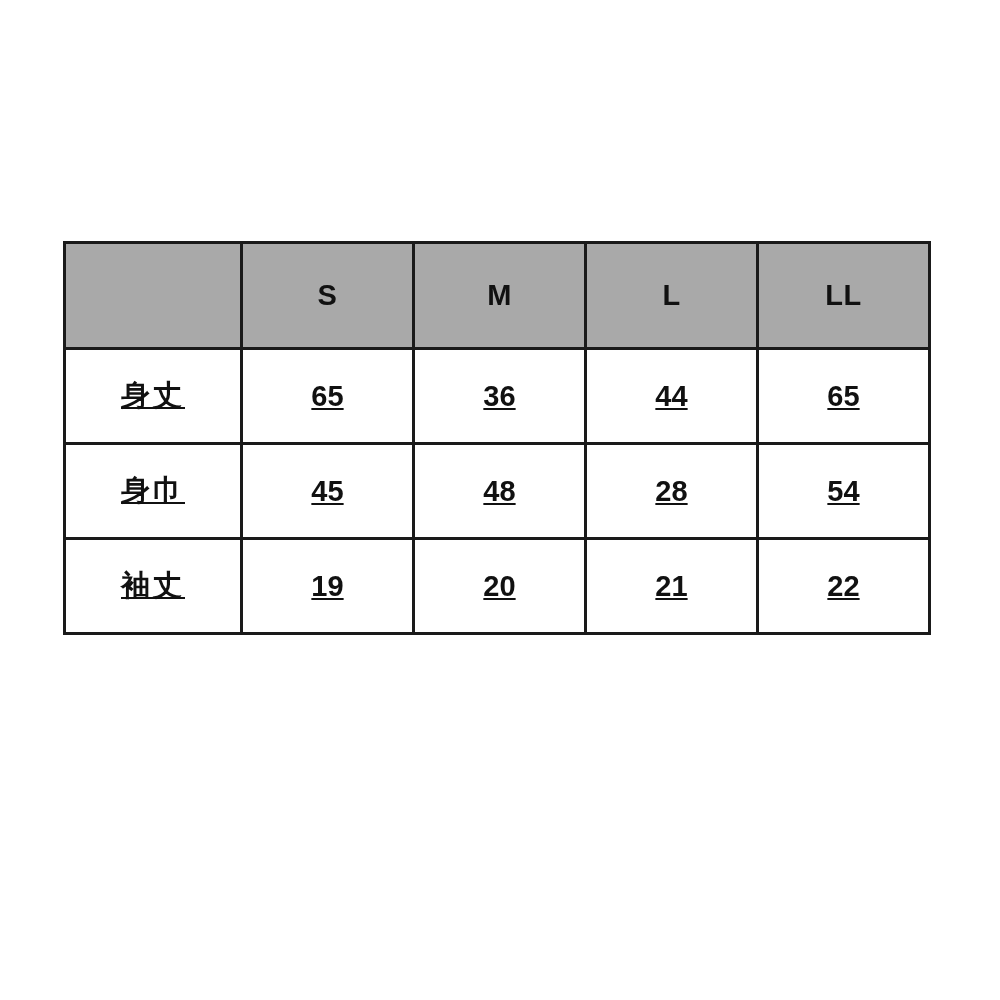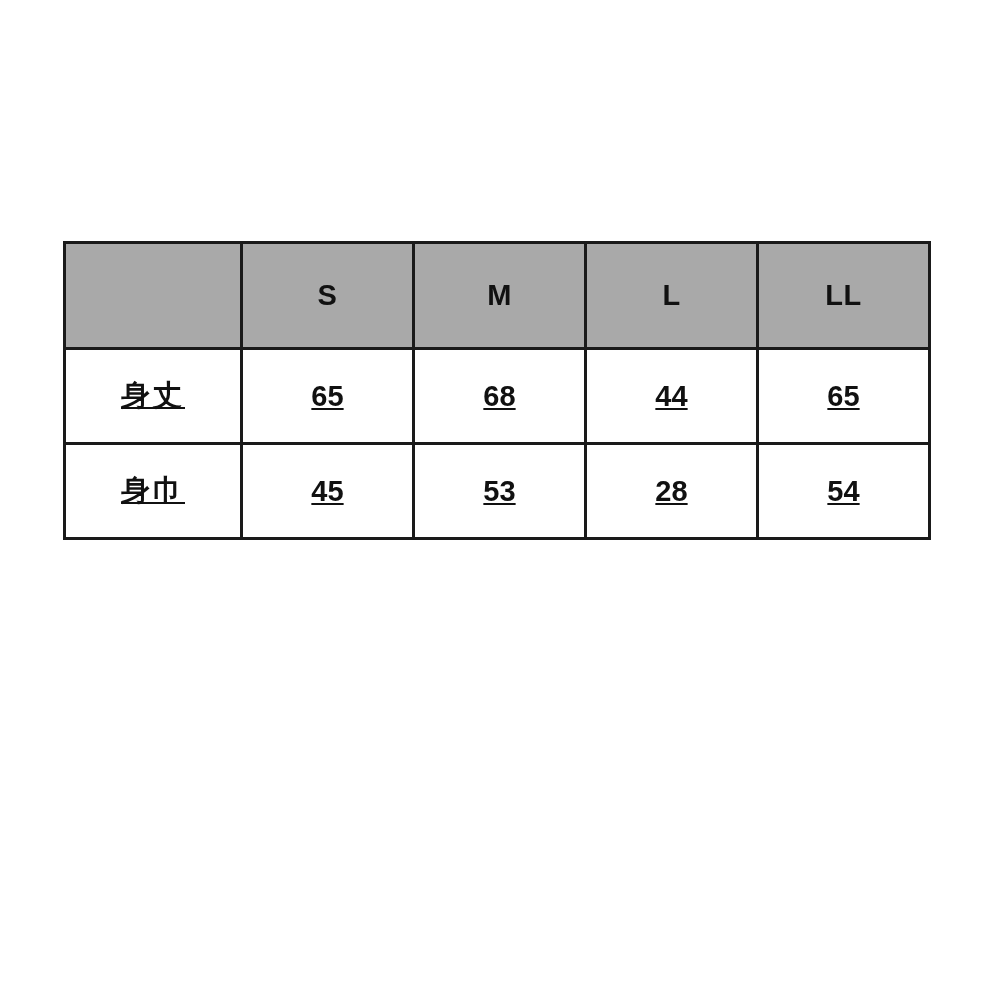--- a/index.html
+++ b/index.html
@@ -79,26 +79,33 @@
         <th>S</th>
         <th>M</th>
         <th>L</th>
         <th>LL</th>
       </tr>
     </thead>
     <tbody>
       <tr class="data-row">
         <td class="row-label">身丈</td>
         <td>65</td>
-        <td>68</td>
+        <td>36</td>
         <td>44</td>
         <td>65</td>
       </tr>
       <tr class="data-row">
         <td class="row-label">身巾</td>
         <td>45</td>
-        <td>53</td>
+        <td>48</td>
         <td>28</td>
         <td>54</td>
+      </tr>
+      <tr class="data-row">
+        <td class="row-label">袖丈</td>
+        <td>19</td>
+        <td>20</td>
+        <td>21</td>
+        <td>22</td>
       </tr>
     </tbody>
   </table>
 </div>
 
 </body></html>

